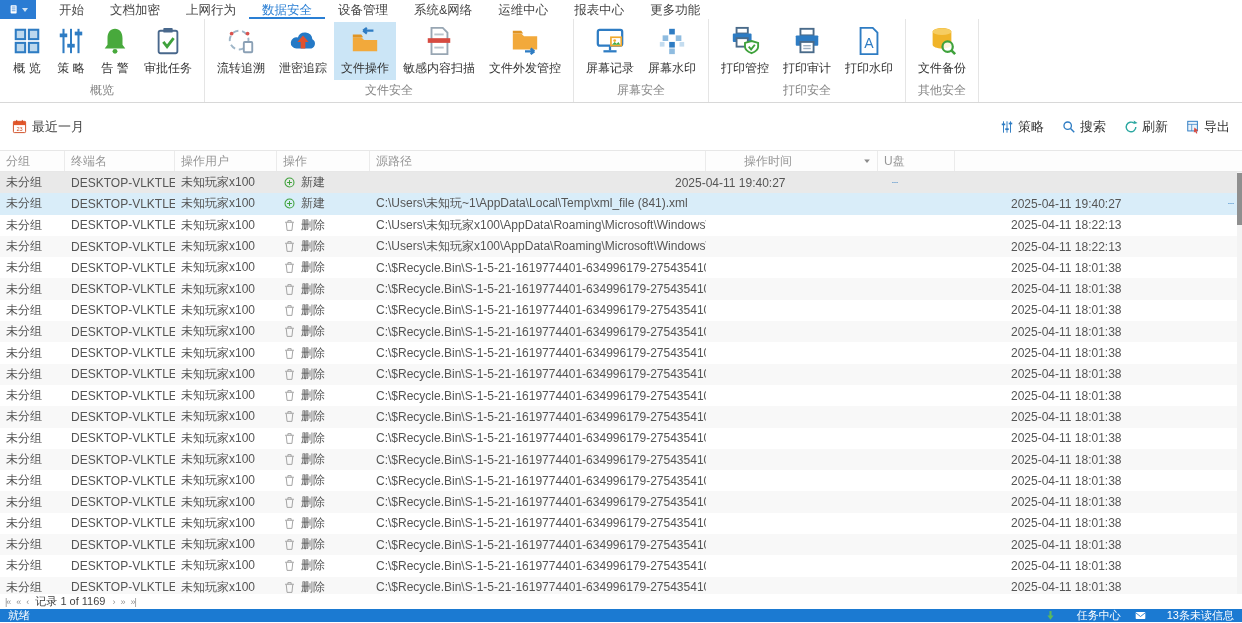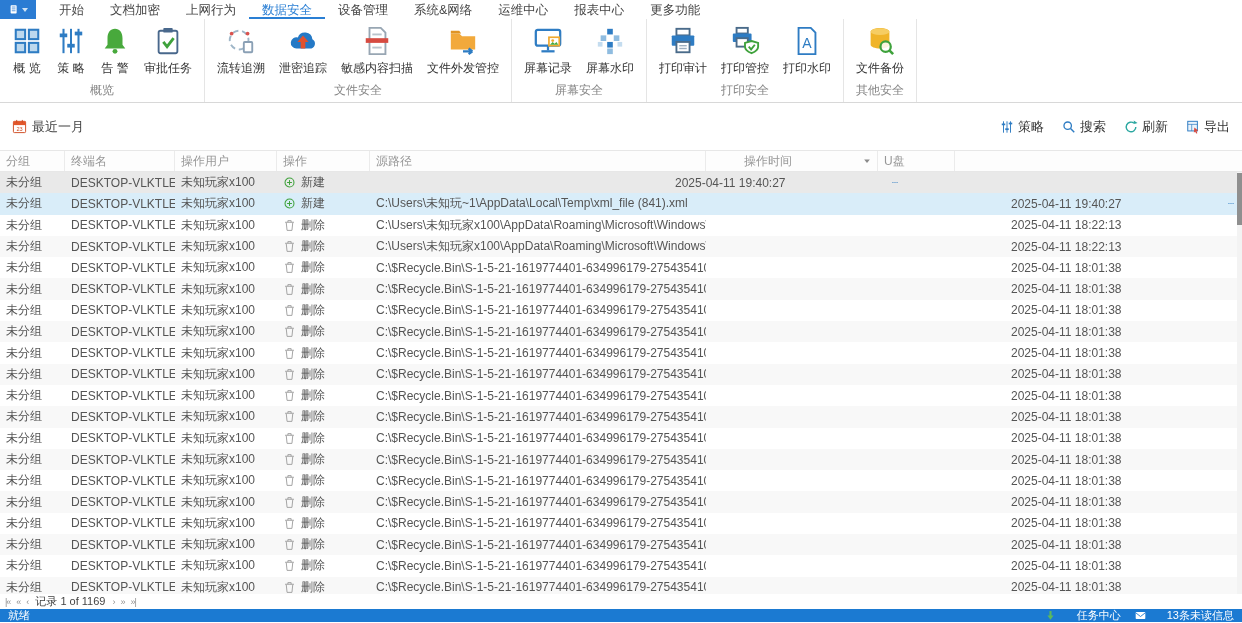--- a/index.html
+++ b/index.html
@@ -163,20 +163,30 @@
           </div>
           <div class="ribbon-item">
             <span class="icon big">
               <svg viewBox="0 0 32 32">
                 <path d="M9 24a6 6 0 1 1 1.5-11.8A8 8 0 0 1 26 14a5.5 5.5 0 0 1-1 10z" fill="#2479c6"></path>
                 <path d="M16 10l6 7h-3.5v7h-5v-7H10z" fill="#e2512e"></path>
               </svg>
             </span>
             <div class="ribbon-label">泄密追踪</div>
           </div>
+          <div class="ribbon-item selected">
+            <span class="icon big">
+              <svg viewBox="0 0 32 32">
+                <path d="M3 12h9l3 3h14v12H3z" fill="#f2a93b"></path>
+                <path d="M3 12V9h9l2 3z" fill="#e09526"></path>
+                <path d="M25 5H14M14 5l4-3M14 5l4 3" stroke="#2e7cc3" stroke-width="2.4" fill="none"></path>
+              </svg>
+            </span>
+            <div class="ribbon-label">文件操作</div>
+          </div>
           <div class="ribbon-item">
             <span class="icon big">
               <svg viewBox="0 0 32 32">
                 <path d="M8 2h12l5 5v23H8z" fill="#fff" stroke="#98a6b3" stroke-width="2"></path>
                 <rect x="11" y="8" width="10" height="2" fill="#b9c4cc"></rect>
                 <rect x="11" y="22" width="10" height="2" fill="#b9c4cc"></rect>
                 <rect x="4" y="13" width="24" height="5" fill="#d64b41"></rect>
               </svg>
             </span>
             <div class="ribbon-label">敏感内容扫描</div>
@@ -226,40 +236,40 @@
             <div class="ribbon-label">屏幕水印</div>
           </div>
         </div>
         <div class="group-label">屏幕安全</div>
       </div>
       <div class="ribbon-group">
         <div class="ribbon-items">
           <div class="ribbon-item">
             <span class="icon big">
               <svg viewBox="0 0 32 32">
+                <rect x="7" y="2" width="12" height="6" fill="#fff" stroke="#4a6b8a" stroke-width="2"></rect>
+                <rect x="3" y="8" width="20" height="9" rx="1" fill="#2e7cc3"></rect>
+                <rect x="7" y="13" width="12" height="9" fill="#fff" stroke="#4a6b8a" stroke-width="2"></rect>
+                <path d="M23 16l7 2v4c0 4-7 7-7 7s-7-3-7-7v-4z" fill="#fff" stroke="#3fa23c" stroke-width="2"></path>
+                <path d="M20 22l2.5 3 4-5" fill="none" stroke="#3fa23c" stroke-width="2"></path>
+              </svg>
+            </span>
+            <div class="ribbon-label">打印管控</div>
+          </div>
+          <div class="ribbon-item">
+            <span class="icon big">
+              <svg viewBox="0 0 32 32">
                 <rect x="9" y="3" width="14" height="7" fill="#fff" stroke="#4a6b8a" stroke-width="2"></rect>
                 <rect x="4" y="10" width="24" height="11" rx="1" fill="#2e7cc3"></rect>
                 <rect x="9" y="17" width="14" height="11" fill="#fff" stroke="#4a6b8a" stroke-width="2"></rect>
                 <line x1="12" y1="21" x2="20" y2="21" stroke="#9fb0c0" stroke-width="1.5"></line>
                 <line x1="12" y1="24" x2="20" y2="24" stroke="#9fb0c0" stroke-width="1.5"></line>
               </svg>
             </span>
             <div class="ribbon-label">打印审计</div>
-          </div>
-          <div class="ribbon-item">
-            <span class="icon big">
-              <svg viewBox="0 0 32 32">
-                <rect x="7" y="2" width="12" height="6" fill="#fff" stroke="#4a6b8a" stroke-width="2"></rect>
-                <rect x="3" y="8" width="20" height="9" rx="1" fill="#2e7cc3"></rect>
-                <rect x="7" y="13" width="12" height="9" fill="#fff" stroke="#4a6b8a" stroke-width="2"></rect>
-                <path d="M23 16l7 2v4c0 4-7 7-7 7s-7-3-7-7v-4z" fill="#fff" stroke="#3fa23c" stroke-width="2"></path>
-                <path d="M20 22l2.5 3 4-5" fill="none" stroke="#3fa23c" stroke-width="2"></path>
-              </svg>
-            </span>
-            <div class="ribbon-label">打印管控</div>
           </div>
           <div class="ribbon-item">
             <span class="icon big">
               <svg viewBox="0 0 32 32">
                 <path d="M7 2h13l5 5v23H7z" fill="#fff" stroke="#2e7cc3" stroke-width="2"></path>
                 <text x="16" y="23" font-size="15" fill="#2e7cc3" text-anchor="middle" font-family="sans-serif">A</text>
               </svg>
             </span>
             <div class="ribbon-label">打印水印</div>
           </div>

